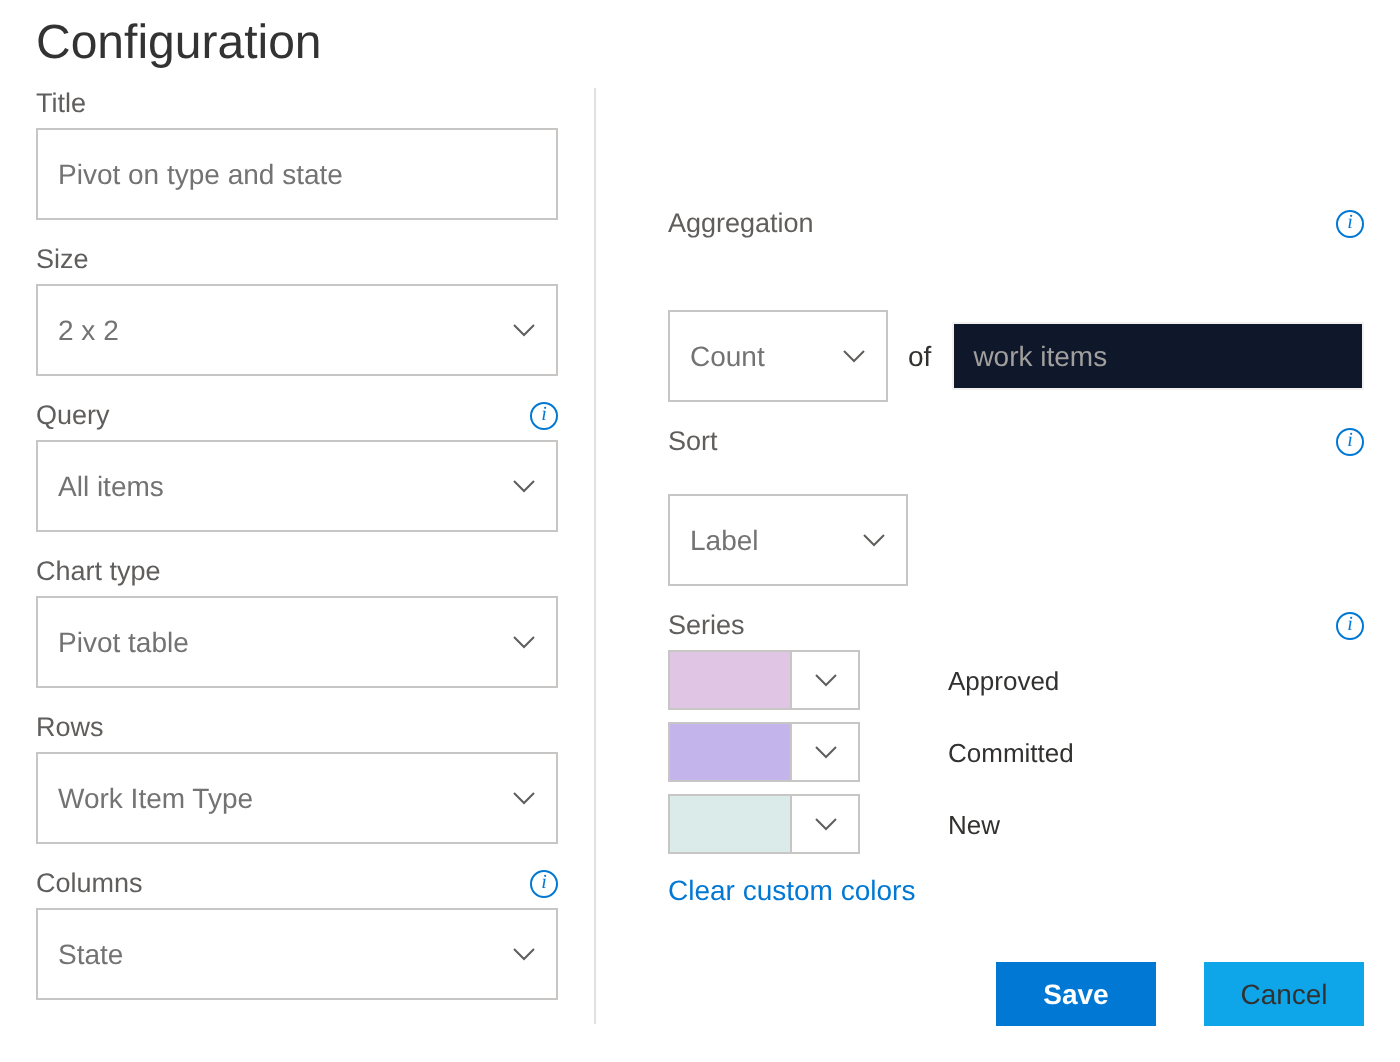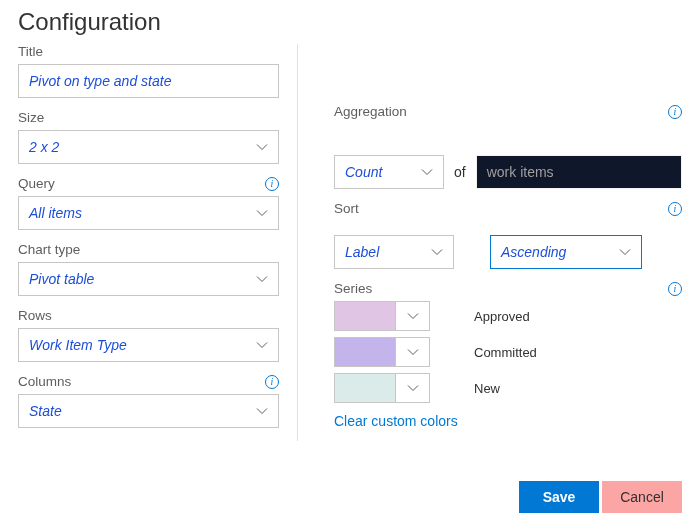--- a/index.html
+++ b/index.html
@@ -51,31 +51,30 @@
     color: #0078d4;
     font-size: 10px;
     line-height: 12px;
     text-align: center;
     font-style: italic;
     font-family: Georgia, serif;
     cursor: pointer;
   }
   .ctrl, .select-ctrl {
     width: 100%;
-    height: 34px;
+    height: 46px;
     border: 1px solid #c8c6c4;
     background: #fff;
     padding: 0 10px;
     font-size: 14px;
-    color: #1d4ed8;
+    color: #737373;
     display: flex;
     align-items: center;
     justify-content: space-between;
     cursor: pointer;
-    font-style: italic;
   }
   .ctrl-text { flex: 1; }
   input.ctrl {
     cursor: text;
     outline: none;
     font-family: inherit;
   }
   .chev {
     width: 12px; height: 12px;
     display: inline-flex;
@@ -115,32 +114,32 @@
   .series-label { margin-left: 44px; font-size: 13px; }
   .link {
     color: #0078d4;
     font-size: 14px;
     cursor: pointer;
     display: inline-block;
   }
   .footer {
     position: absolute;
     bottom: 18px; right: 18px;
-    display: flex; gap: 3px;
+    display: flex; gap: 24px;
   }
   .btn {
     min-width: 80px;
     height: 32px;
     border: none;
     font-size: 14px;
     cursor: pointer;
     font-family: inherit;
   }
   .btn-primary { background: #0078d4; color: #fff; font-weight: 600; }
-  .btn-default { background: #fca5a5; color: #323130; }
+  .btn-default { background: #0ea5e9; color: #323130; }
 </style>
 </head>
 <body>
 
 <h1>Configuration</h1>
 
 <div class="cols">
   <div class="leftcol">
 
     <div class="field-group">
@@ -248,28 +247,20 @@
     </div>
 
     <div class="field-group">
       <div class="label-row">
         <span class="field-label">Sort</span>
         <span class="info-icon">i</span>
       </div>
       <div class="sort-row">
         <div class="select-ctrl">
           <span class="ctrl-text">Label</span>
-          <span class="chev">
-              <svg viewBox="0 0 12 12">
-                <path d="M1 3.5 L6 8.5 L11 3.5" stroke="#605e5c" stroke-width="1" fill="none"></path>
-              </svg>
-            </span>
-        </div>
-        <div class="select-ctrl focused" style="width:152px">
-          <span class="ctrl-text">Ascending</span>
           <span class="chev">
               <svg viewBox="0 0 12 12">
                 <path d="M1 3.5 L6 8.5 L11 3.5" stroke="#605e5c" stroke-width="1" fill="none"></path>
               </svg>
             </span>
         </div>
       </div>
     </div>
 
     <div class="field-group">

